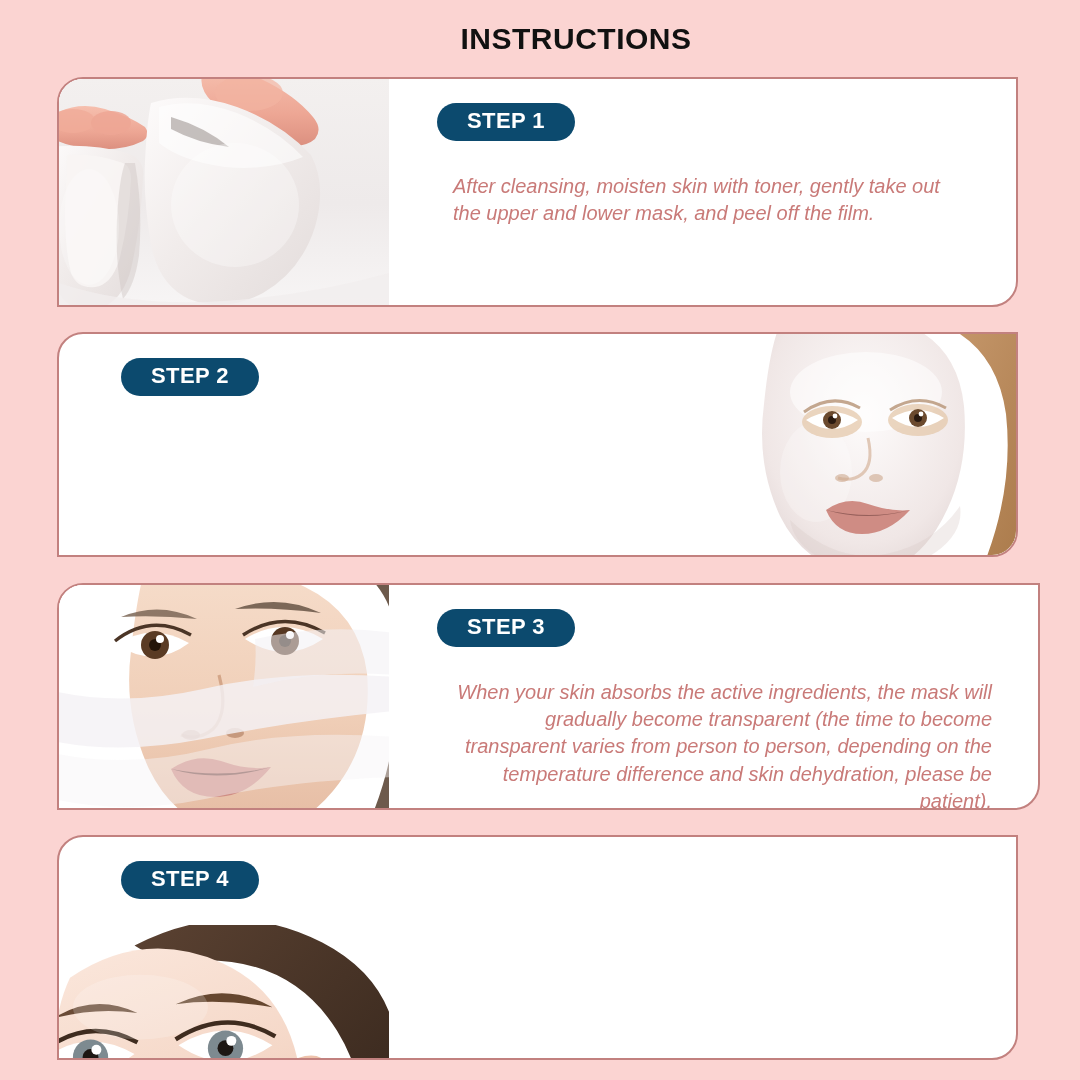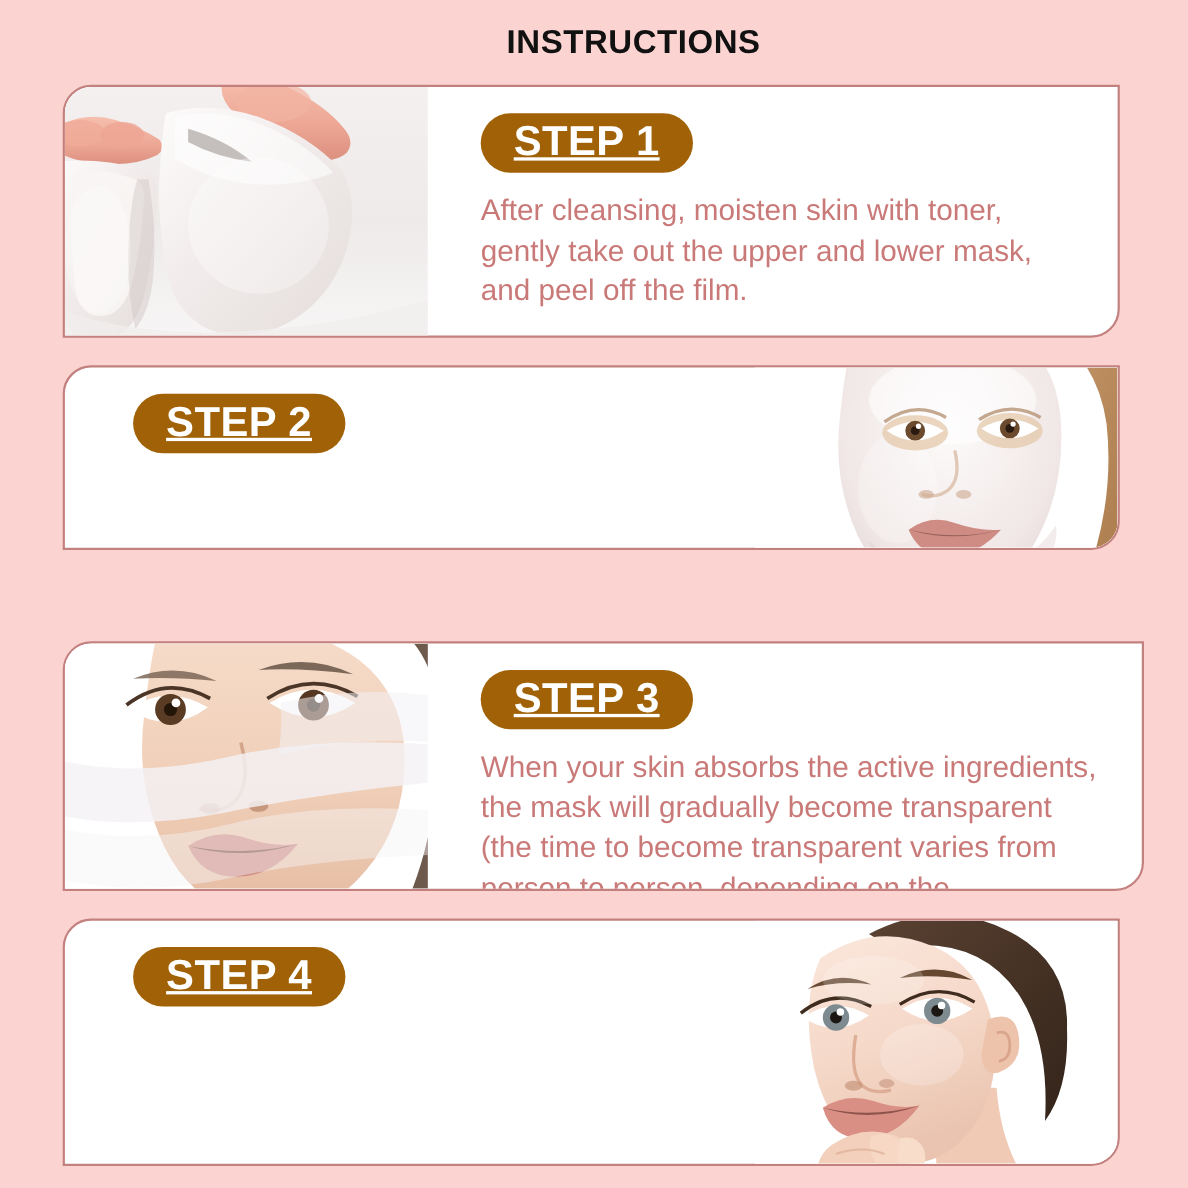--- a/index.html
+++ b/index.html
@@ -41,23 +41,23 @@
     border: 2px solid #c2817f;
   }
   .card.img-left {
     border-radius: 26px 0 26px 0;
   }
   .card.img-right {
     border-radius: 26px 0 26px 0;
   }
 
   .card-1 { left: 57px;  top: 77px;  width: 961px; height: 230px; }
-  .card-2 { left: 57px;  top: 332px; width: 961px; height: 168px; }
+  .card-2 { left: 57px;  top: 332px; width: 961px; height: 225px; }
   .card-3 { left: 57px;  top: 583px; width: 983px; height: 227px; }
-  .card-4 { left: 57px;  top: 835px; width: 961px; height: 225px; }
+  .card-4 { left: 57px;  top: 835px; width: 961px; height: 225px; flex-direction: column; }
 
   
   .photo {
     width: 330px;
     flex: 0 0 330px;
     position: relative;
     overflow: hidden;
     background: #ffffff;
   }
   .photo.right { order: 2; }
@@ -66,41 +66,41 @@
   .content {
     flex: 1 1 auto;
     position: relative;
     padding: 24px 30px 10px 48px;
     box-sizing: border-box;
   }
   .content.narrow { padding-left: 62px; padding-right: 18px; }
 
   .badge {
     display: inline-block;
-    background: #a16207;
+    background: #0c4a6e;
     color: #ffffff;
-    font-size: 38px;
+    font-size: 22px;
     font-weight: bold;
     letter-spacing: 0.4px;
     padding: 7px 30px 9px 30px;
     border-radius: 30px;
     line-height: 1;
     margin: 0 0 16px 0;
-    text-decoration: underline;
   }
 
   .body-text {
     color: #c97a78;
-    font-size: 27px;
+    font-size: 20px;
     line-height: 1.36;
-    margin: 0;
+    margin: 16px;
     max-width: 540px;
     white-space: pre-line;
-  }
-  .body-text.wide { max-width: 560px; }
+    font-style: italic;
+  }
+  .body-text.wide { max-width: 560px; text-align: right; }
 
   
   .art { position: absolute; inset: 0; width: 100%; height: 100%; display: block; }
 </style>
 </head>
 <body>
 
 <div class="page-title">INSTRUCTIONS</div>
 
 <div class="card card-1 img-left">

